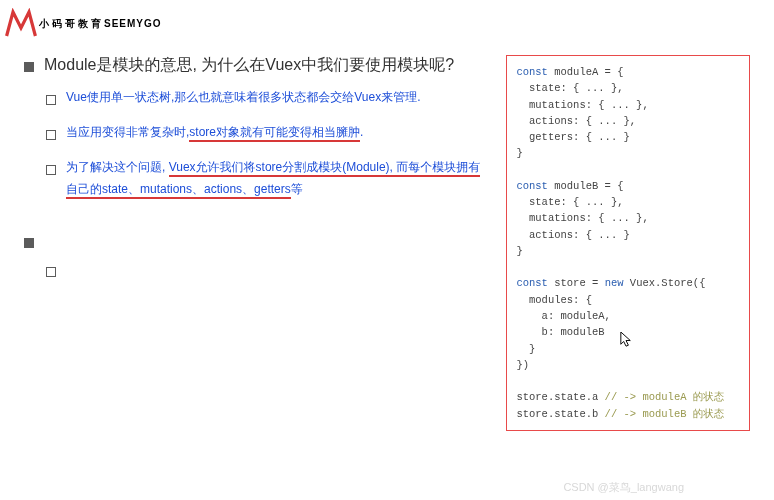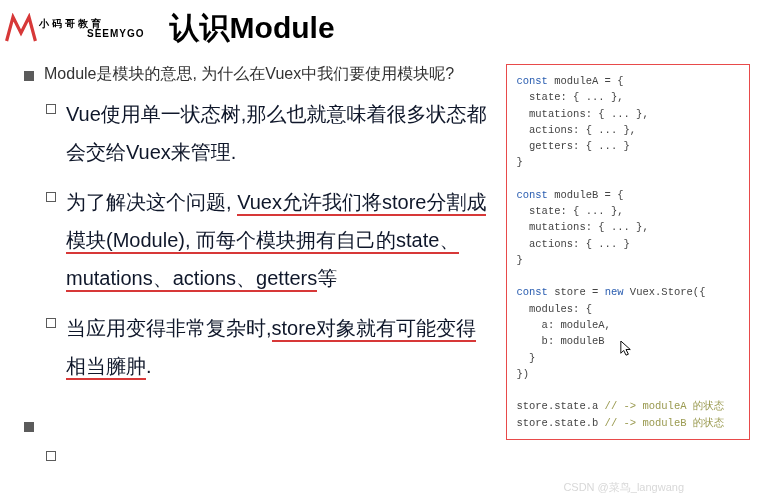--- a/index.html
+++ b/index.html
@@ -22,26 +22,25 @@
       margin-right: 25px;
     }
     .logo-icon {
       width: 32px;
       height: 32px;
       position: relative;
     }
     .logo-icon svg { width: 100%; height: 100%; }
     .logo-text {
       display: flex;
-      flex-direction: column;
       margin-left: 2px;
       line-height: 1;
     }
     .logo-cn { font-size: 10px; font-weight: bold; color: #000; letter-spacing: 3px; }
-    .logo-en { font-size: 10px; font-weight: bold; color: #000; letter-spacing: 1px; margin-left: 48px; }
+    .logo-en { font-size: 10px; font-weight: bold; color: #000; letter-spacing: 1px; }
     .title { font-size: 30px; font-weight: bold; color: #000; }
     .content { display: flex; padding: 0 24px; }
     .left { width: 510px; padding-right: 15px; }
     .right { width: 258px; }
     .bullet-1 {
       display: flex;
       align-items: flex-start;
       margin-bottom: 10px;
       font-size: 16px;
       color: #333;
@@ -51,22 +50,22 @@
       background: #5b5b5b;
       margin-top: 7px;
       margin-right: 10px;
       flex-shrink: 0;
     }
     .bullet-2 {
       display: flex;
       align-items: flex-start;
       margin-left: 22px;
       margin-bottom: 12px;
-      font-size: 20px;
-      color: #0f172a;
+      font-size: 12px;
+      color: #1d4ed8;
       line-height: 1.9;
     }
     .sq-hollow {
       width: 10px; height: 10px;
       border: 1.5px solid #5b5b5b;
       margin-top: 9px;
       margin-right: 10px;
       flex-shrink: 0;
     }
     .ul-red {
@@ -108,44 +107,43 @@
     <div class="logo-icon">
       <svg viewBox="0 0 40 40">
           <path d="M2 35 L10 5 L20 25 L30 5 L38 35" stroke="#d73838" stroke-width="4" fill="none" stroke-linejoin="miter"></path>
         </svg>
     </div>
     <div class="logo-text">
       <span class="logo-cn">小码哥教育</span>
       <span class="logo-en">SEEMYGO</span>
     </div>
   </div>
-  <div class="title">认识Module</div>
 </div>
 
 <div class="content">
   <div class="left">
 
     <div class="bullet-1">
       <div class="sq-filled"></div>
       <div>Module是模块的意思, 为什么在Vuex中我们要使用模块呢?</div>
     </div>
 
     <div class="bullet-2">
       <div class="sq-hollow"></div>
       <div>Vue使用单一状态树,那么也就意味着很多状态都会交给Vuex来管理.</div>
     </div>
 
     <div class="bullet-2">
       <div class="sq-hollow"></div>
-      <div><span>为了解决这个问题, </span><span class="ul-red">Vuex允许我们将store分割成模块(Module), 而每个模块拥有自己的state、mutations、actions、getters</span><span>等</span></div>
+      <div><span>当应用变得非常复杂时,</span><span class="ul-red">store对象就有可能变得相当臃肿</span><span>.</span></div>
     </div>
 
     <div class="bullet-2">
       <div class="sq-hollow"></div>
-      <div><span>当应用变得非常复杂时,</span><span class="ul-red">store对象就有可能变得相当臃肿</span><span>.</span></div>
+      <div><span>为了解决这个问题, </span><span class="ul-red">Vuex允许我们将store分割成模块(Module), 而每个模块拥有自己的state、mutations、actions、getters</span><span>等</span></div>
     </div>
 
     <div style="height:18px"></div>
 
     <div class="bullet-1">
       <div class="sq-filled"></div>
     </div>
 
     <div class="bullet-2">
       <div class="sq-hollow"></div>

